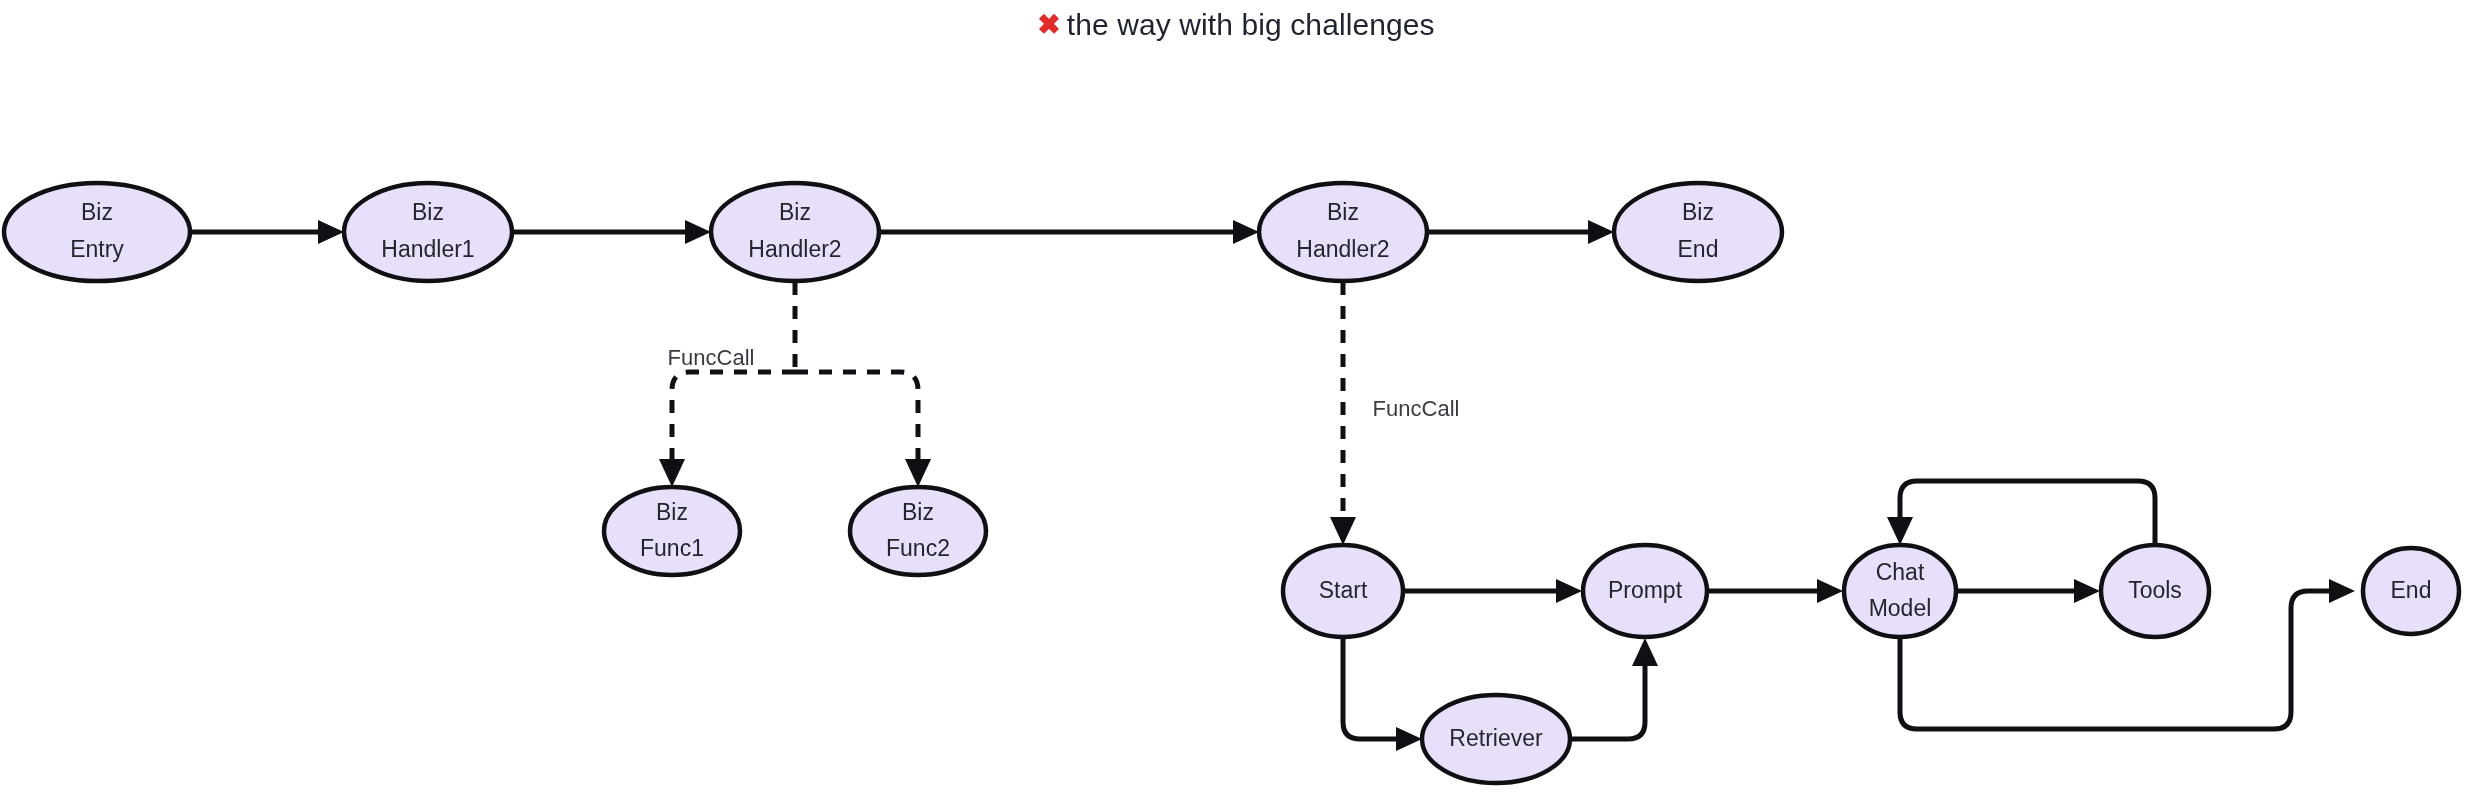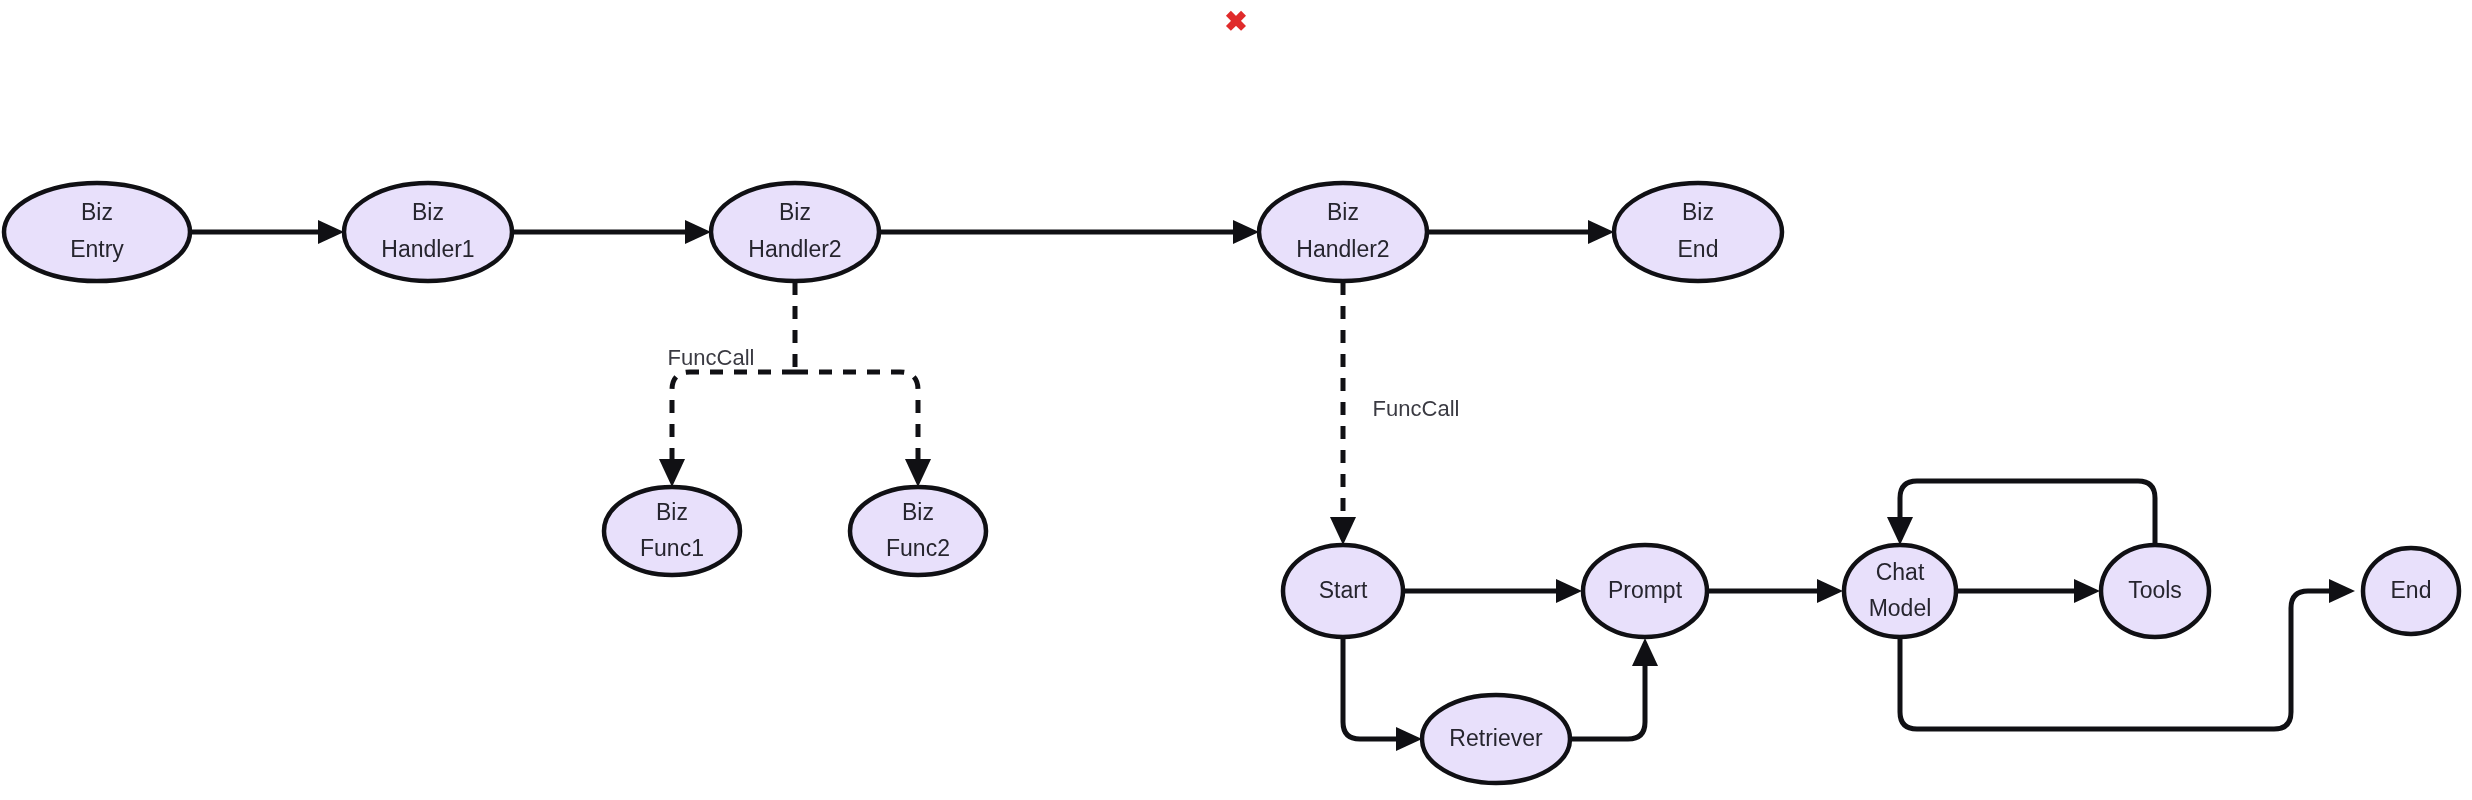--- a/index.html
+++ b/index.html
@@ -91,20 +91,21 @@
     stroke: none;
   }
 </style>
 </head>
 <body>
 
 <div id="stage">
 
   <div id="title">
     <span class="x-mark">✖</span>
+      <span class="title-text">the way with big challenges</span>
   </div>
 
   <svg id="diagram" viewBox="0 0 2472 800">
 
     <g>
 
       <g>
         <path class="edge-solid" d="M 190 232 L 327 232"></path>
         <polygon class="arrowhead" points="344,232 318,220 318,244"></polygon>
       </g>

